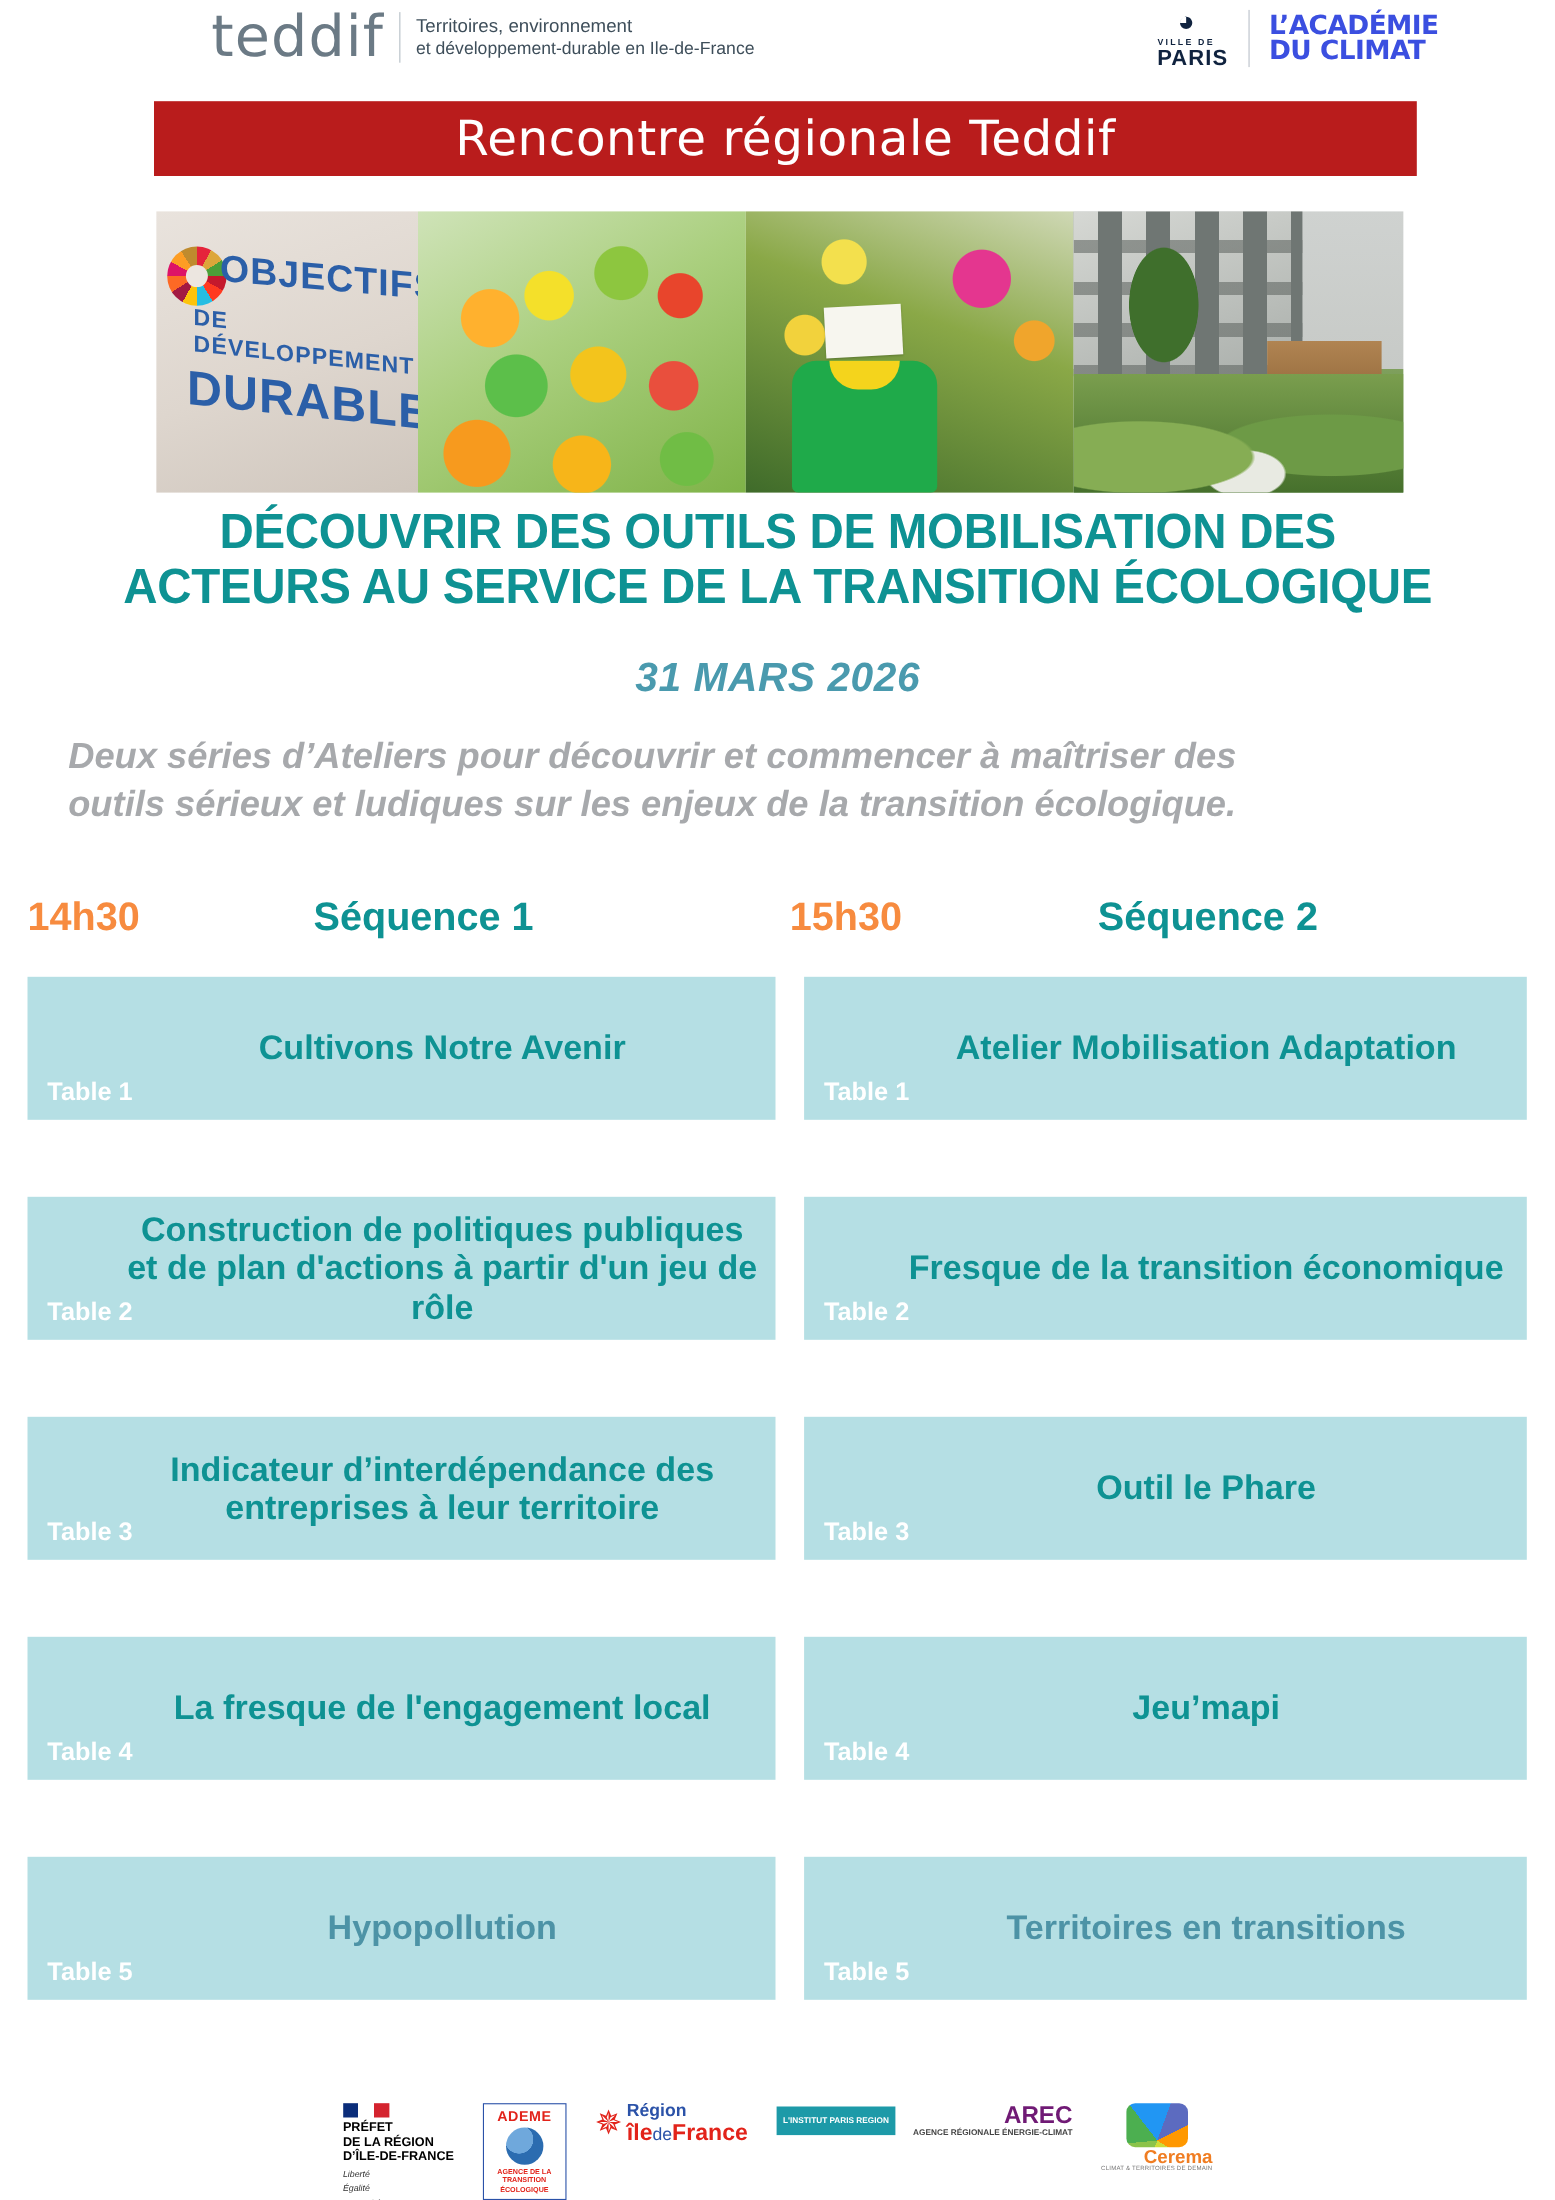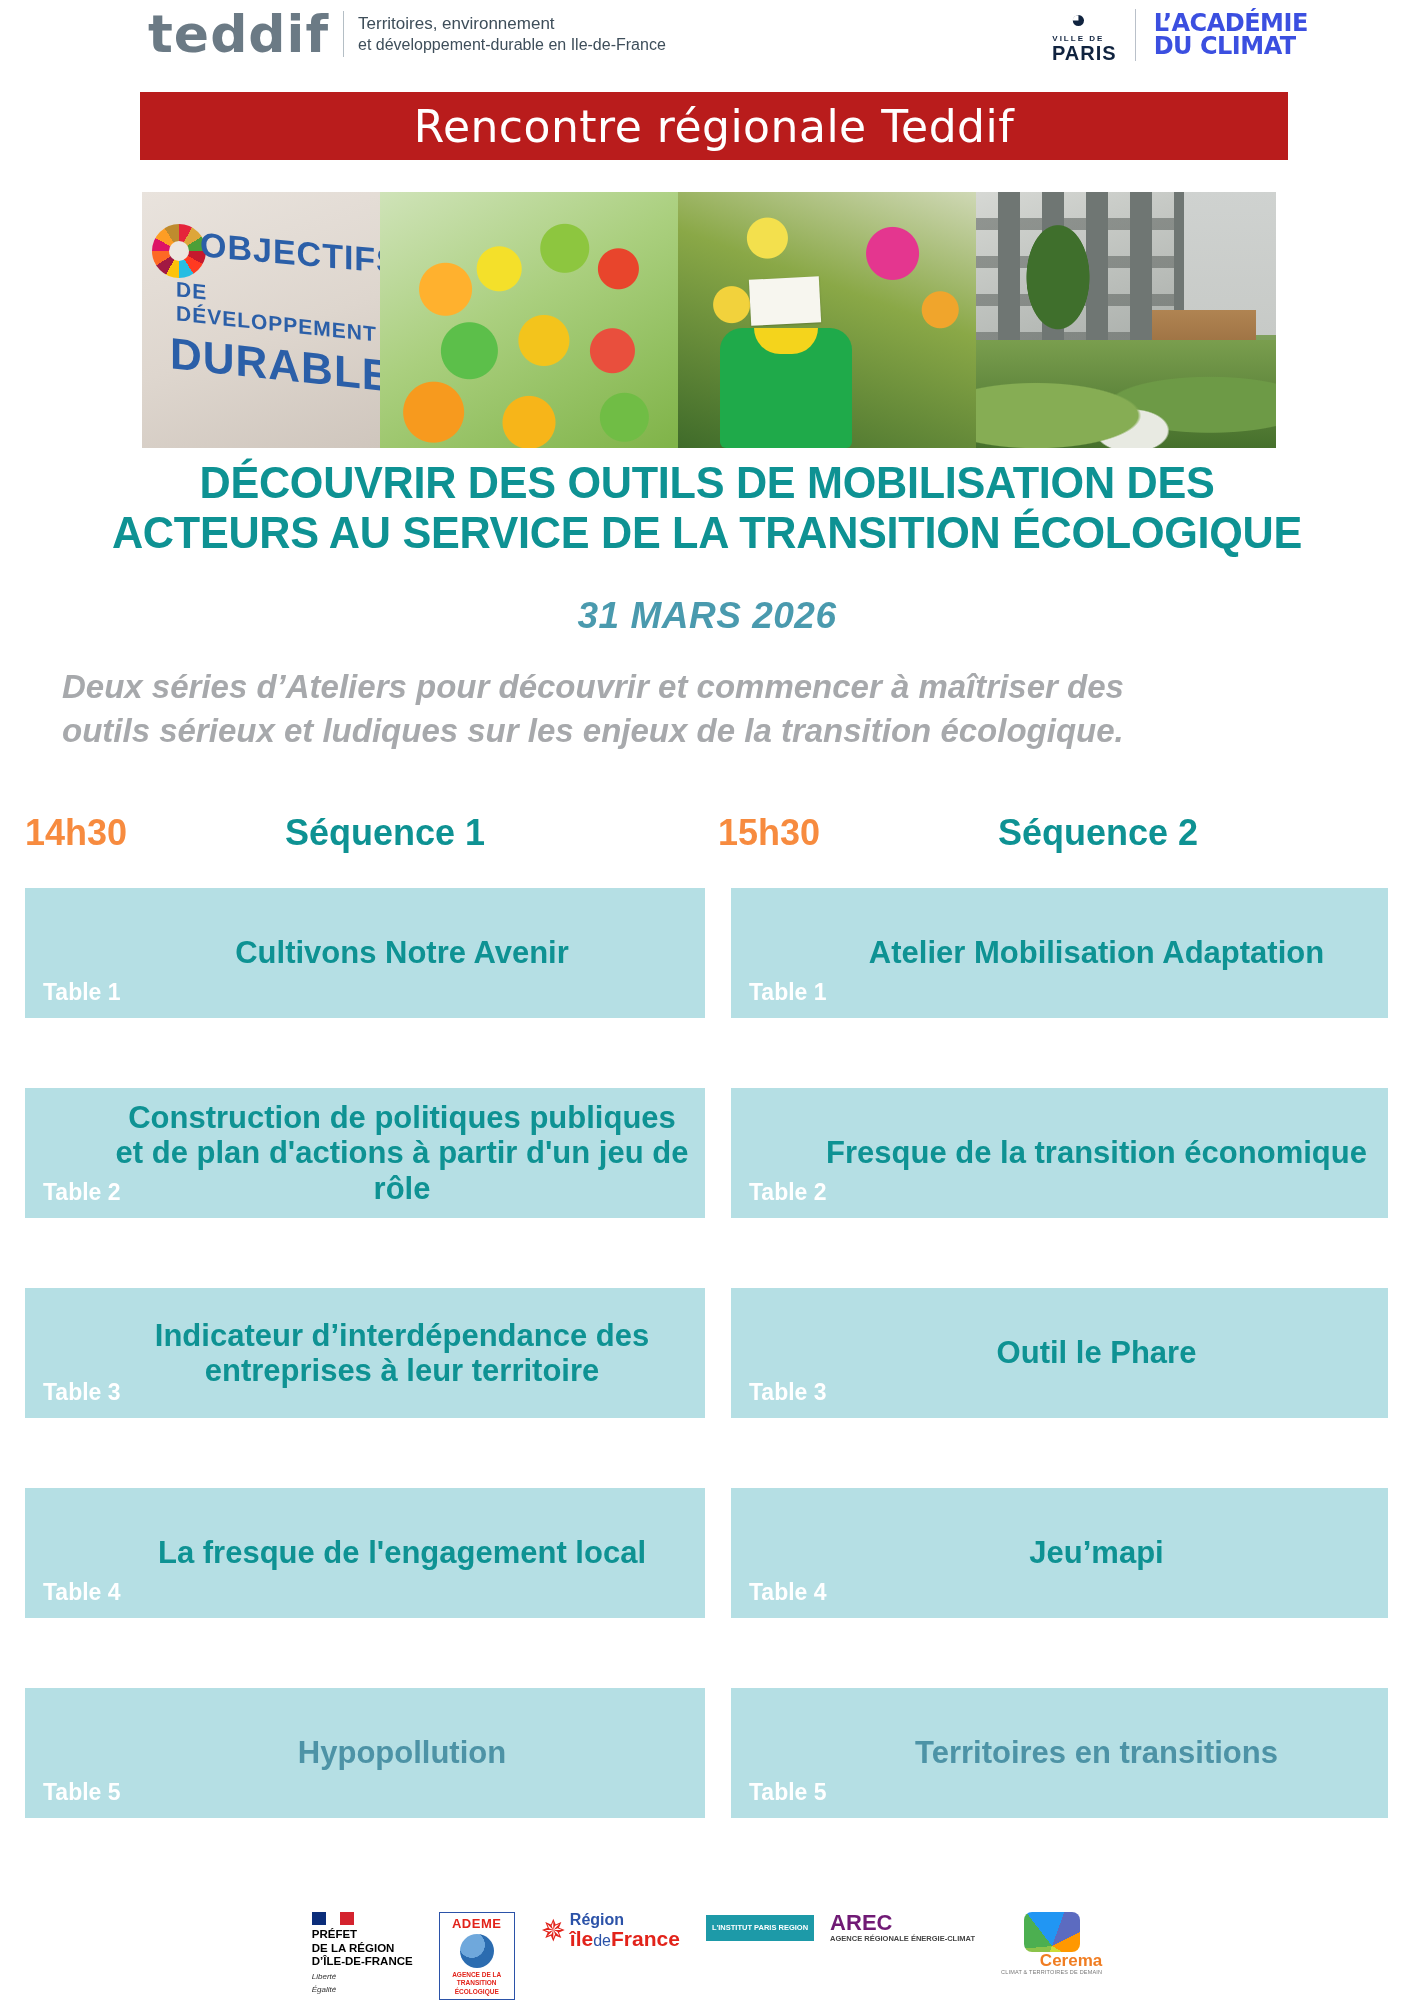--- a/index.html
+++ b/index.html
@@ -16,22 +16,22 @@
   .header-logos {
     position: absolute; top: 0; left: 0; width: 1414px; height: 86px;
     display: flex; align-items: center;
   }
   .teddif-logo {
     position: absolute; left: 148px; top: 8px;
     display: flex; align-items: center; gap: 14px;
   }
   .teddif-word {
     font-family: "DejaVu Sans", sans-serif;
-    font-size: 52px; font-weight: 700; color: #6b7a85;
-    letter-spacing: 1px; line-height: 1;
+    font-size: 52px; font-weight: 400; color: #6b7a85;
+    letter-spacing: 1px; line-height: 1; margin-left: 44px;
   }
   .teddif-rule { width: 1px; height: 46px; background: #b4bec5; }
   .teddif-tag { line-height: 1.25; }
   .teddif-tag .l1 { font-size: 17px; color: #3e4e5a; }
   .teddif-tag .l2 { font-size: 16px; color: #3e4e5a; }
 
   .paris-block {
     position: absolute; left: 1040px; top: 6px;
     display: flex; align-items: center; gap: 18px;
   }
@@ -197,21 +197,21 @@
   .f-ademe .globe { width:34px; height:34px; border-radius:50%; margin:3px auto;
     background: radial-gradient(circle at 35% 32%, #6fa8dc 0 40%, #2b6cb0 41% 100%); }
   .f-ademe .b { color:#e2231a; font-weight:800; font-size:6.5px; line-height:1.3; }
   .f-region { display:flex; align-items:center; gap:4px; }
   .f-region .star { color:#e2231a; font-size:30px; line-height:1; }
   .f-region .txt .r1 { color:#2b52a8; font-size:16px; font-weight:700; line-height:1; }
   .f-region .txt .r2 { font-size:21px; font-weight:800; line-height:1.05; }
   .f-region .txt .r2 .i { color:#e2231a; }
   .f-region .txt .r2 .d { color:#2b52a8; font-weight:400; font-size:16px;}
   .f-region .txt .r2 .f { color:#e2231a; }
-  .f-arec { display:flex; align-items:center; gap:16px; }
+  .f-arec { display:flex; align-items:center; gap:16px;text-align:right; }
   .f-arec .ipr { background:#1d9aa8; color:#fff; font-size:7.5px; font-weight:800;
     padding:8px 6px; line-height:1.3; }
   .f-arec .ar .a1 { color:#701a75; font-size:22px; font-weight:800; line-height:1; }
   .f-arec .ar .a2 { color:#444; font-size:7.5px; font-weight:700; line-height:1.25; }
   .f-cerema { text-align:right; }
   .f-cerema .fan { width:56px; height:40px; margin:0 auto;
     background:
       conic-gradient(from 200deg at 50% 85%, #8bc34a 0 18%, #4caf50 18% 34%,
         #2196f3 34% 50%, #5c6bc0 50% 62%, #ff9800 62% 78%, #cddc39 78% 100%);
      border-radius: 8px; }

